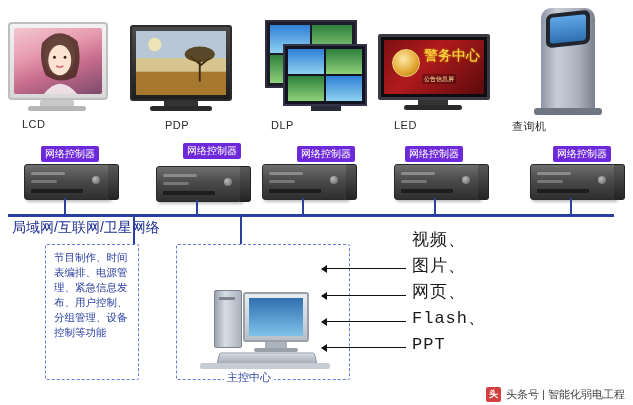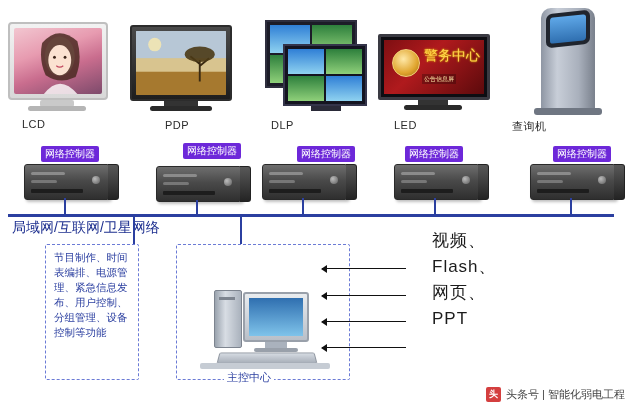--- a/index.html
+++ b/index.html
@@ -207,22 +207,21 @@
   .ws-desk{
     position:absolute;left:200px;top:363px;width:130px;height:6px;background:#c6ccd4;border-radius:2px;
   }
 
   
   .right-list{
     position:absolute;left:412px;top:228px;width:160px;
   }
   .right-item{
     font-size:17px;color:#1b1b1b;line-height:26px;letter-spacing:1px;
-    font-family:Liberation Sans, sans-serif;
-    margin-left:20px;
+    font-family:Liberation Mono, monospace;
   }
   .arrow{
     position:absolute;height:0;border-top:1px solid #111;
   }
   .arrow:after{
     content:"";position:absolute;left:-1px;top:-4px;
     border-top:4px solid transparent;border-bottom:4px solid transparent;
     border-right:6px solid #111;
   }
 
@@ -382,22 +381,23 @@
 
   <div class="center-title" style="left:224px;top:370px;">主控中心</div>
 
   <div class="arrow" style="left:322px;top:268px;width:84px;"></div>
   <div class="arrow" style="left:322px;top:295px;width:84px;"></div>
   <div class="arrow" style="left:322px;top:321px;width:84px;"></div>
   <div class="arrow" style="left:322px;top:347px;width:84px;"></div>
 
   <div class="right-list">
     <div class="right-item">视频、</div>
+    <div class="right-item">图片、</div>
+    <div class="right-item">网页、</div>
     <div class="right-item">Flash、</div>
-    <div class="right-item">网页、</div>
     <div class="right-item">PPT</div>
   </div>
 
   <div class="footer">
     <div class="footer-inner">
       <div class="tt-badge">头</div>
       <div class="tt-text">头条号 | 智能化弱电工程</div>
     </div>
   </div>
 

